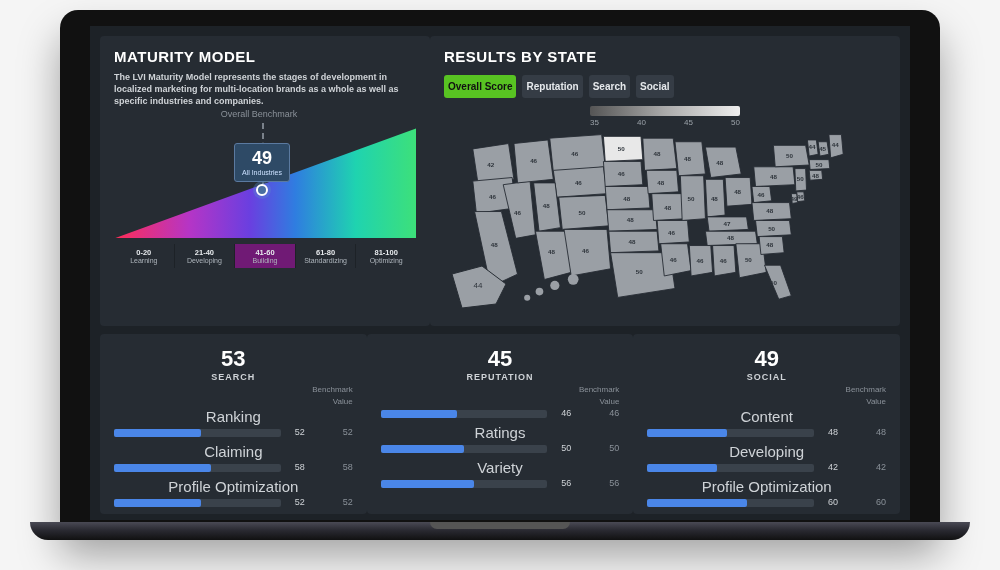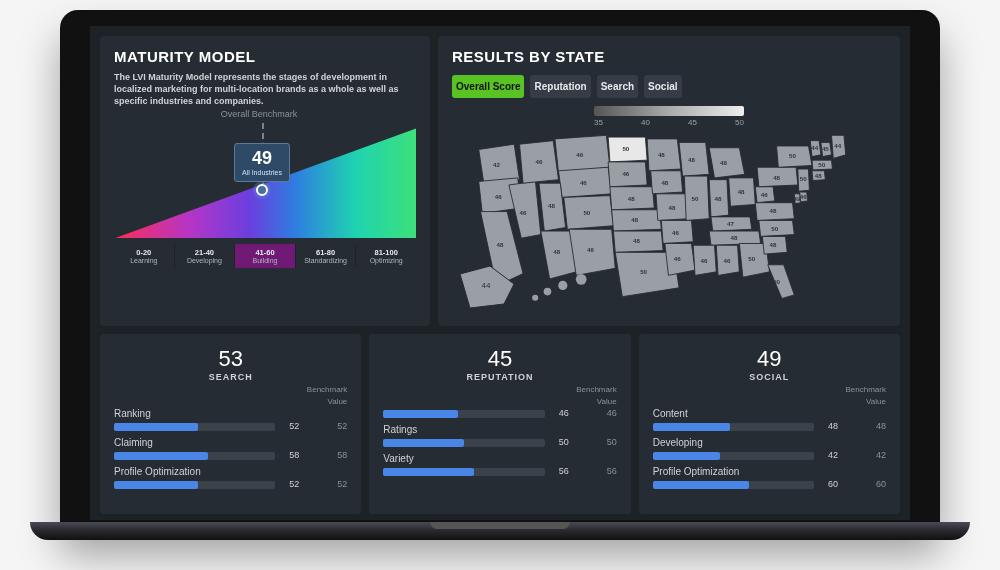--- a/index.html
+++ b/index.html
@@ -2,21 +2,21 @@
 <html><head>
 <meta charset="utf-8">
 <style>
   * { box-sizing: border-box; margin: 0; padding: 0; font-family: "Helvetica Neue", Arial, sans-serif; }
   body { background:#f5f5f5; width:1000px; height:570px; overflow:hidden; position:relative; }
   .laptop-frame { position:absolute; left:60px; top:10px; width:880px; height:520px; background:#111; border-radius:18px 18px 6px 6px; padding:16px 30px 10px 30px; box-shadow:0 25px 40px rgba(0,0,0,.35);}
   .screen { width:100%; height:100%; background:#1d2227; overflow:hidden; display:flex; flex-direction:column; gap:8px; padding:10px;}
   .laptop-base { position:absolute; left:30px; top:522px; width:940px; height:18px; border-radius:0 0 22px 22px;
     background:linear-gradient(180deg,#4a4a55 0%,#2a2a32 45%,#111 100%);}
   .laptop-base::before{content:"";position:absolute;top:0;left:50%;transform:translateX(-50%);width:140px;height:7px;border-radius:0 0 8px 8px;background:#555;}
-  .row { display:flex; gap:8px; }
+  .row { display:flex; }
   .panel { background:#262c33; border-radius:4px; padding:12px 14px; color:#cfd3d7; position:relative; overflow:hidden;}
   .row1 .panel:first-child { width:330px; height:290px;}
   .row1 .panel:last-child { flex:1; height:290px;}
   .row2 { flex:1; }
   .row2 .panel { flex:1; height:180px; }
   h2 { color:#fff; font-size:15px; font-weight:800; letter-spacing:.5px; margin-bottom:6px;}
   .desc { font-size:9px; line-height:1.35; color:#cfd3d7; margin-bottom:6px;font-weight:bold;}
   
   .mchart { position:relative; width:100%; height:155px; margin-top:4px;}
   .triangle { position:absolute; left:0; bottom:30px; width:100%; height:110px;
@@ -42,25 +42,25 @@
   .legend-bar { width:150px; height:10px; background:linear-gradient(90deg,#555 0%,#aaa 50%,#eee 100%); border-radius:2px;}
   .legend-ticks { display:flex; justify-content:space-between; width:150px; font-size:8px; color:#9aa1a8;}
   .map-wrap { position:relative; flex:1; display:flex; flex-direction:column; align-items:center;}
   .usmap { width:96%; height:170px;}
   .usmap path { fill:#9a9fa5; stroke:#262c33; stroke-width:1;}
   .usmap text { font-size:7px; fill:#2e343b; font-weight:700; text-anchor:middle;}
   .ak-hi { position:absolute; left:6px; bottom:4px; display:flex; gap:8px; align-items:flex-end;}
   .ak-hi svg { height:46px;}
   
   .card-head { text-align:center; margin-bottom:4px;}
-  .card-head .big { color:#fff; font-size:22px; font-weight:400;}
+  .card-head .big { color:#fff; font-size:22px; font-weight:700;}
   .card-head .lab { font-size:9px; letter-spacing:1px; color:#cfd3d7; font-weight:700;}
   .bm-head { display:flex; justify-content:flex-end; gap:4px; font-size:8px; color:#8a9199; margin-bottom:2px; flex-direction:column; align-items:flex-end; line-height:1;}
   .metric { margin-bottom:6px;}
-  .metric .top { display:flex; justify-content:flex-start; font-size:10px; color:#cfd3d7; margin-bottom:2px;}
+  .metric .top { display:flex; justify-content:center; font-size:15px; color:#cfd3d7; margin-bottom:2px;}
   .bar-row { display:flex; align-items:flex-end; gap:14px;}
   .bar-track { flex:1; height:8px; background:#3a424b; border-radius:2px; position:relative;}
   .bar-fill { position:absolute; left:0; top:0; height:100%; background:#4a86e8; border-radius:2px;}
   .bar-val { font-size:9px; color:#cfd3d7; width:22px; text-align:left;}
   .bm-val { font-size:9px; color:#8a9199; width:22px; text-align:right;}
 </style>
 </head>
 <body>
 
 <div class="laptop-frame">

